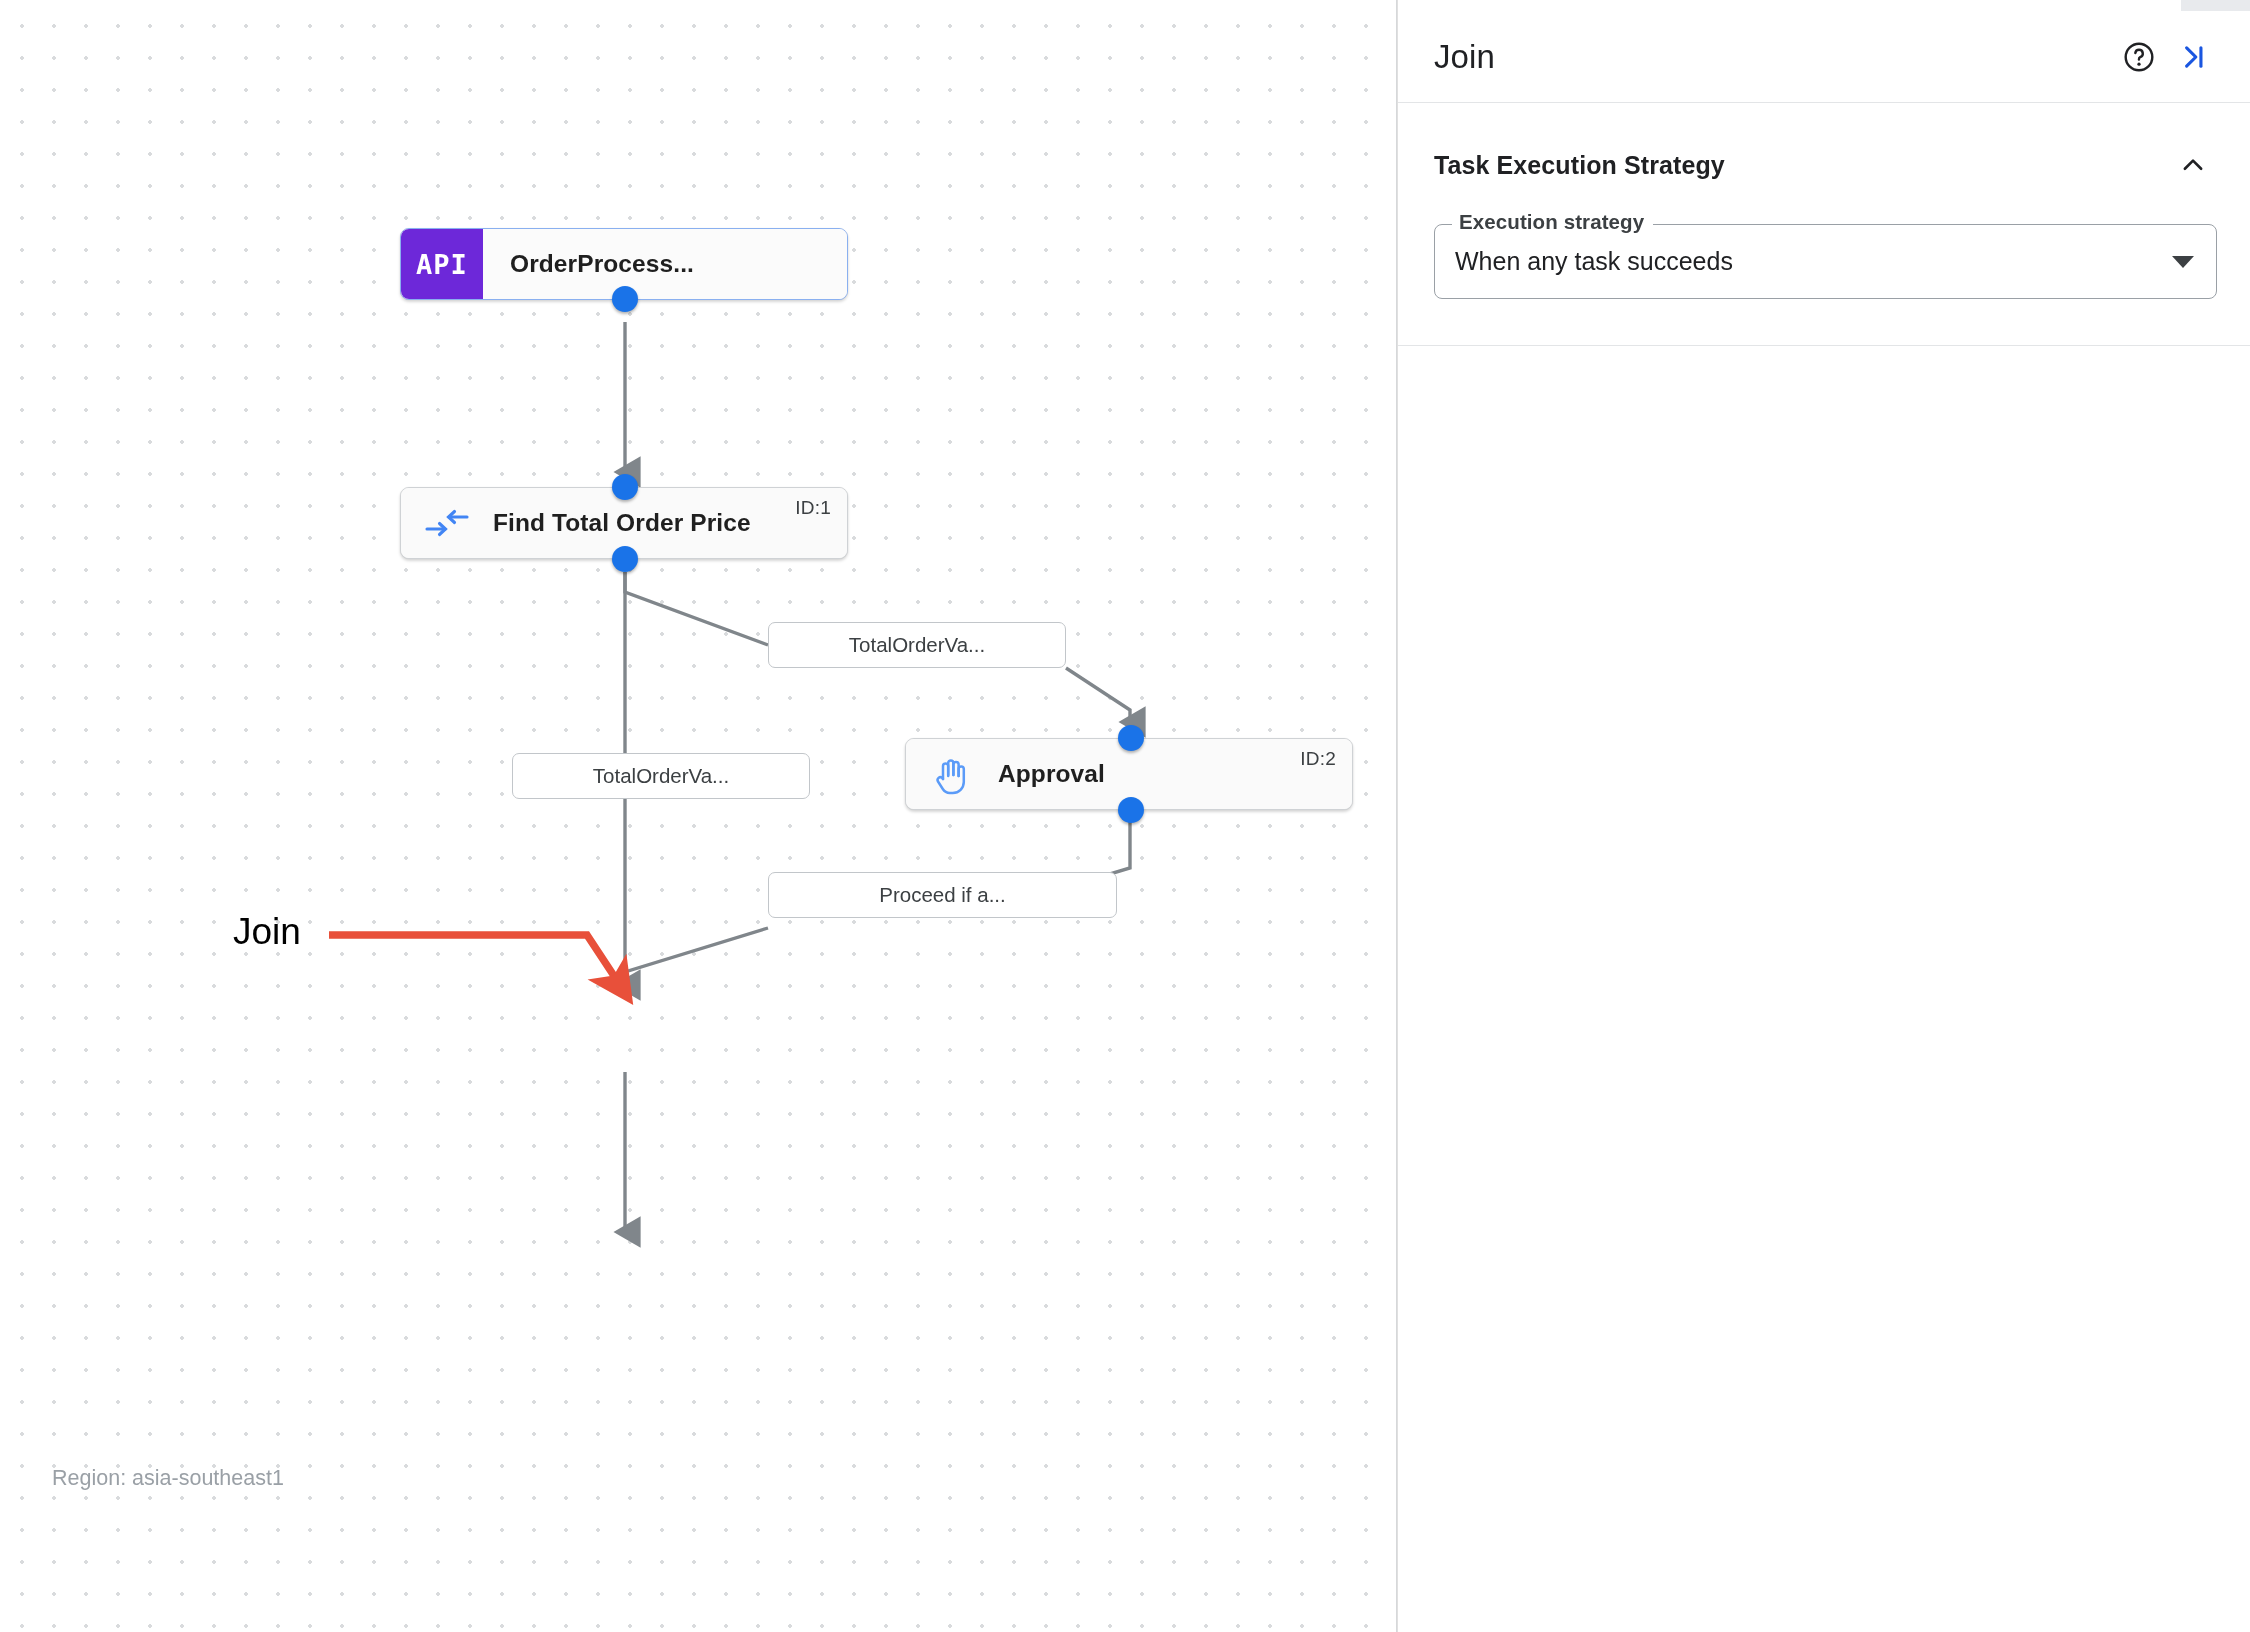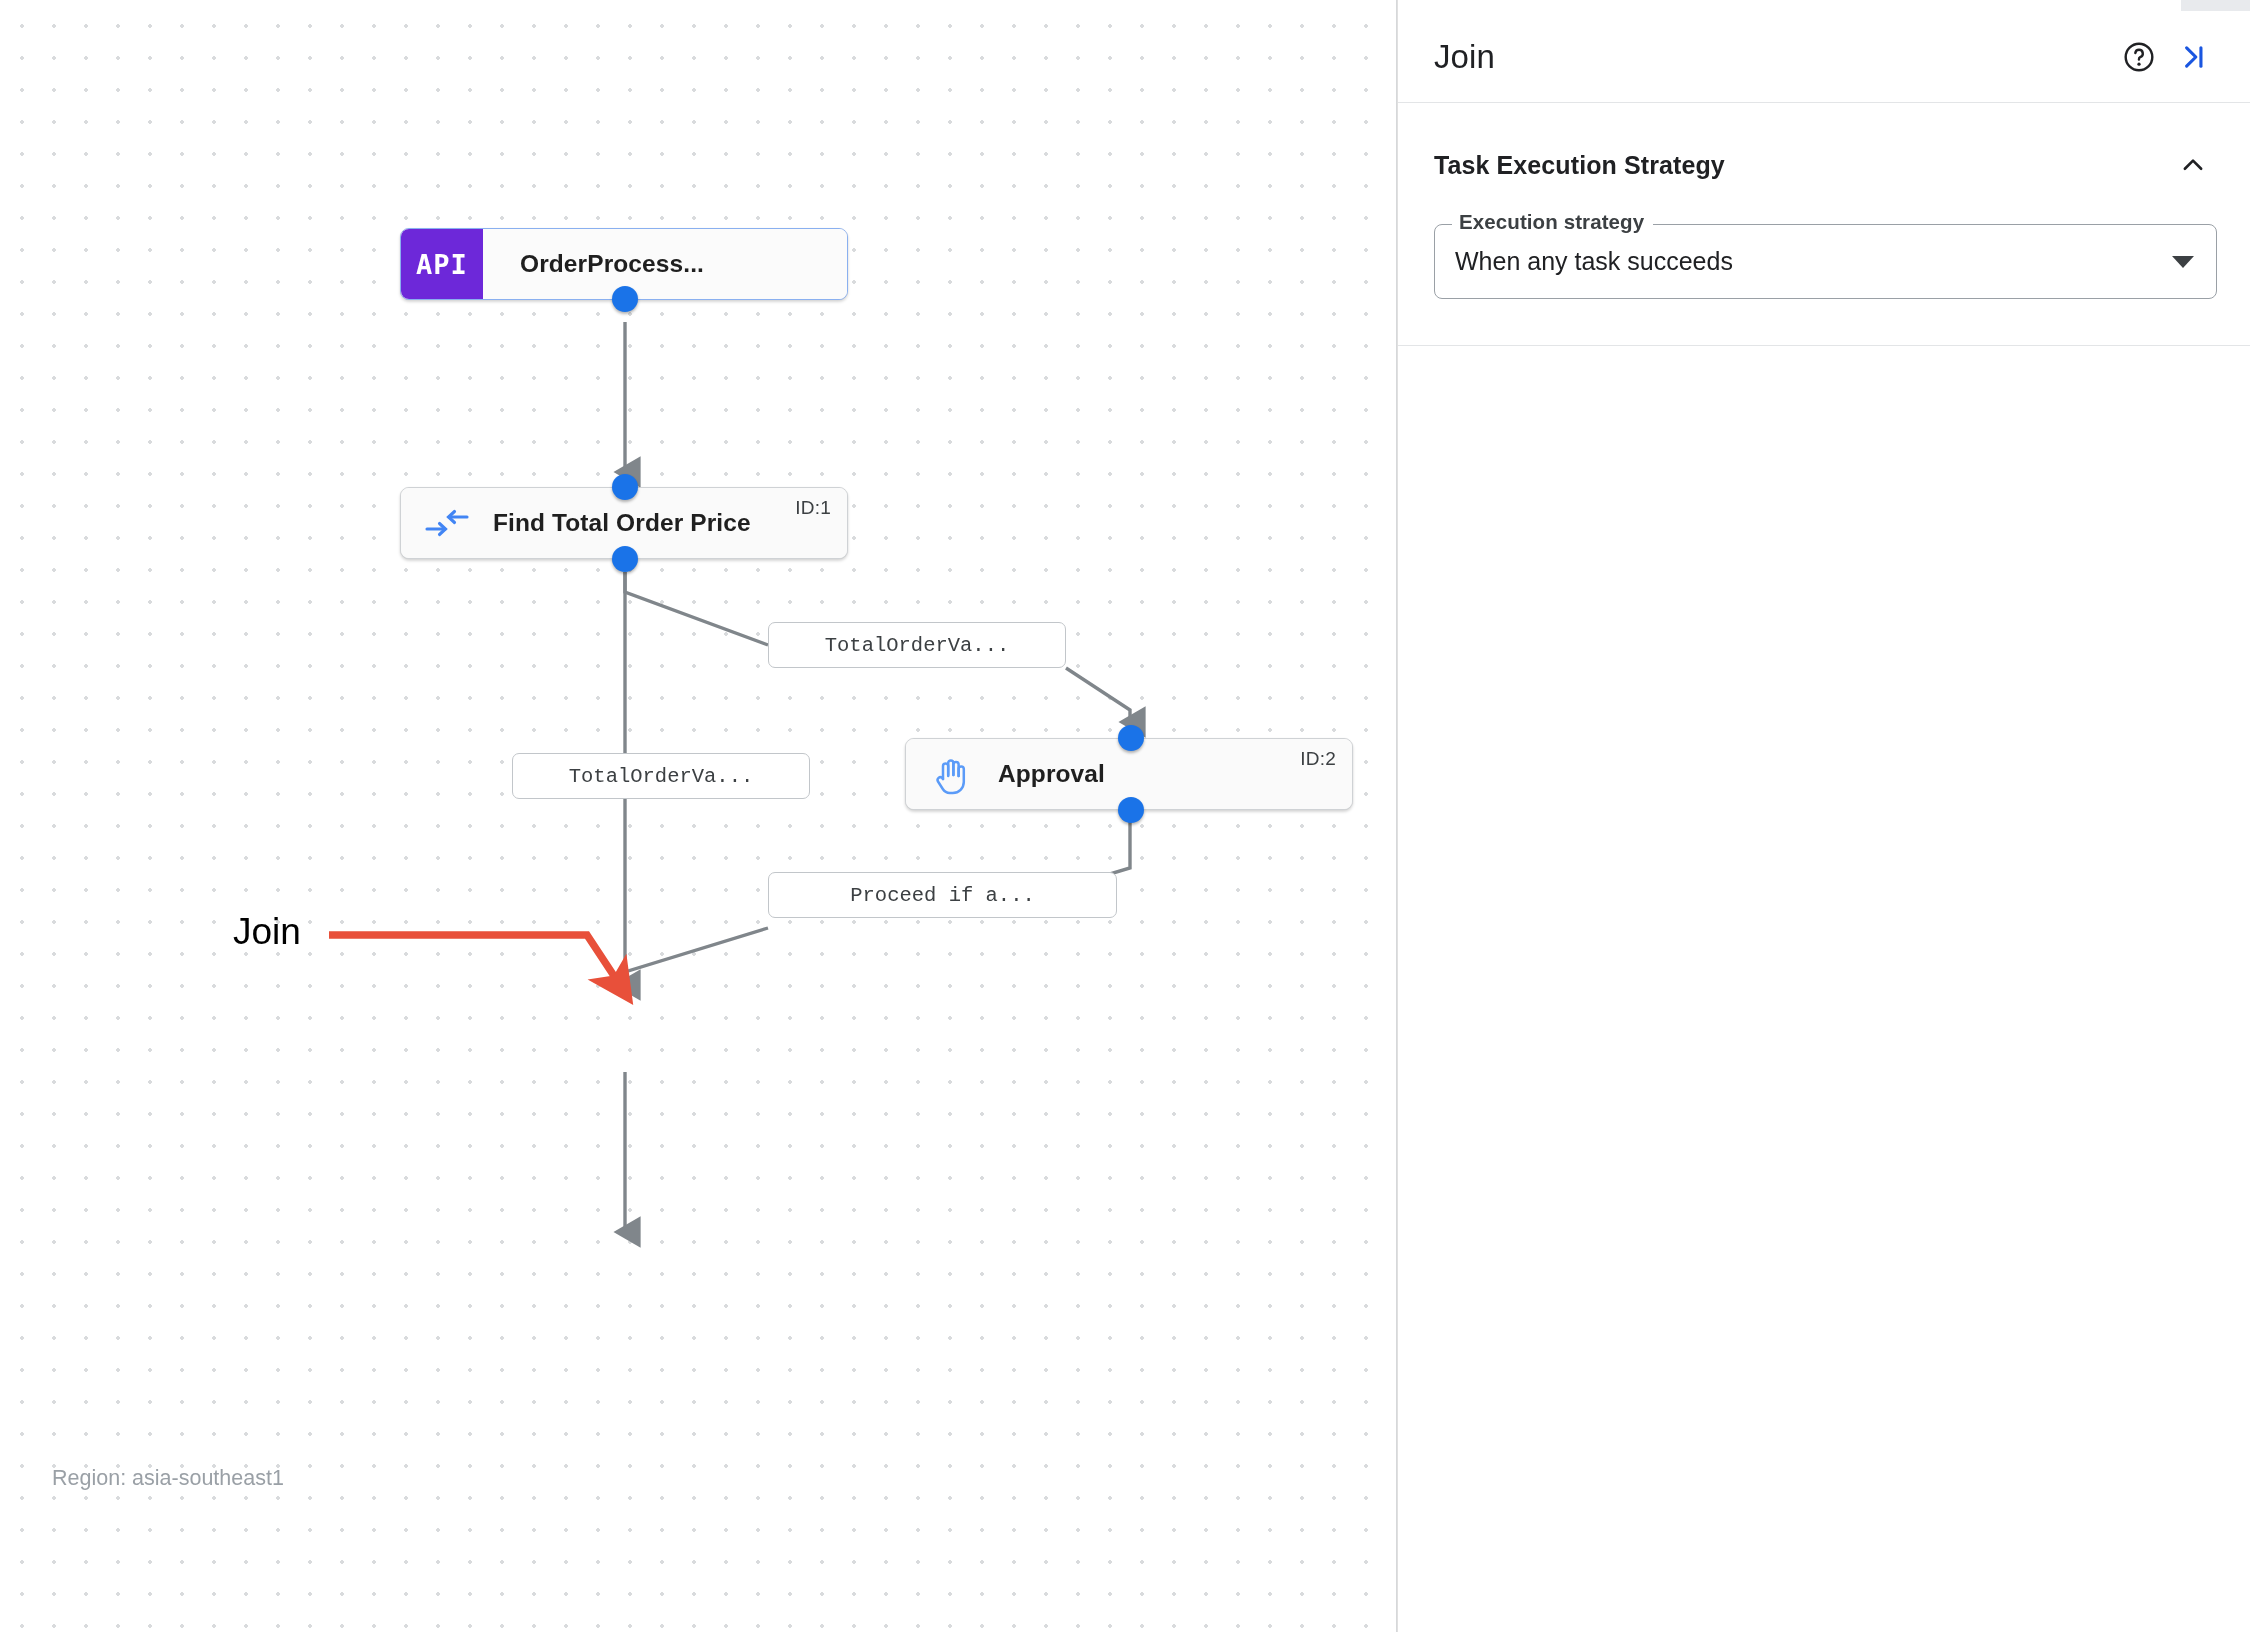--- a/index.html
+++ b/index.html
@@ -103,21 +103,21 @@
     background: #6d28d9;
     display: flex;
     align-items: center;
     justify-content: center;
     color: #ffffff;
     font-family: "DejaVu Sans Mono", monospace;
     font-size: 27px;
     font-weight: bold;
     letter-spacing: 1px;
   }
-  #node-api .node-label { padding-left: 37px; }
+  #node-api .node-label { padding-left: 27px; }
 
   
   .port {
     position: absolute;
     width: 26px; height: 26px;
     border-radius: 50%;
     background: #1a73e8;
     box-shadow: 0 2px 3px rgba(0,0,0,0.30);
   }
   .port.hollow {
@@ -129,21 +129,21 @@
   
   .edge-pill {
     position: absolute;
     background: #ffffff;
     border: 1px solid #c2c6ca;
     border-radius: 7px;
     height: 46px;
     display: flex;
     align-items: center;
     justify-content: center;
-    font-family: Liberation Mono, monospace;
+    font-family: Liberation Sans, sans-serif;
     font-size: 20.5px;
     color: #3c4043;
     padding: 0 14px;
     white-space: nowrap;
   }
 
   
   #annot-label {
     position: absolute;
     font-size: 37px;

